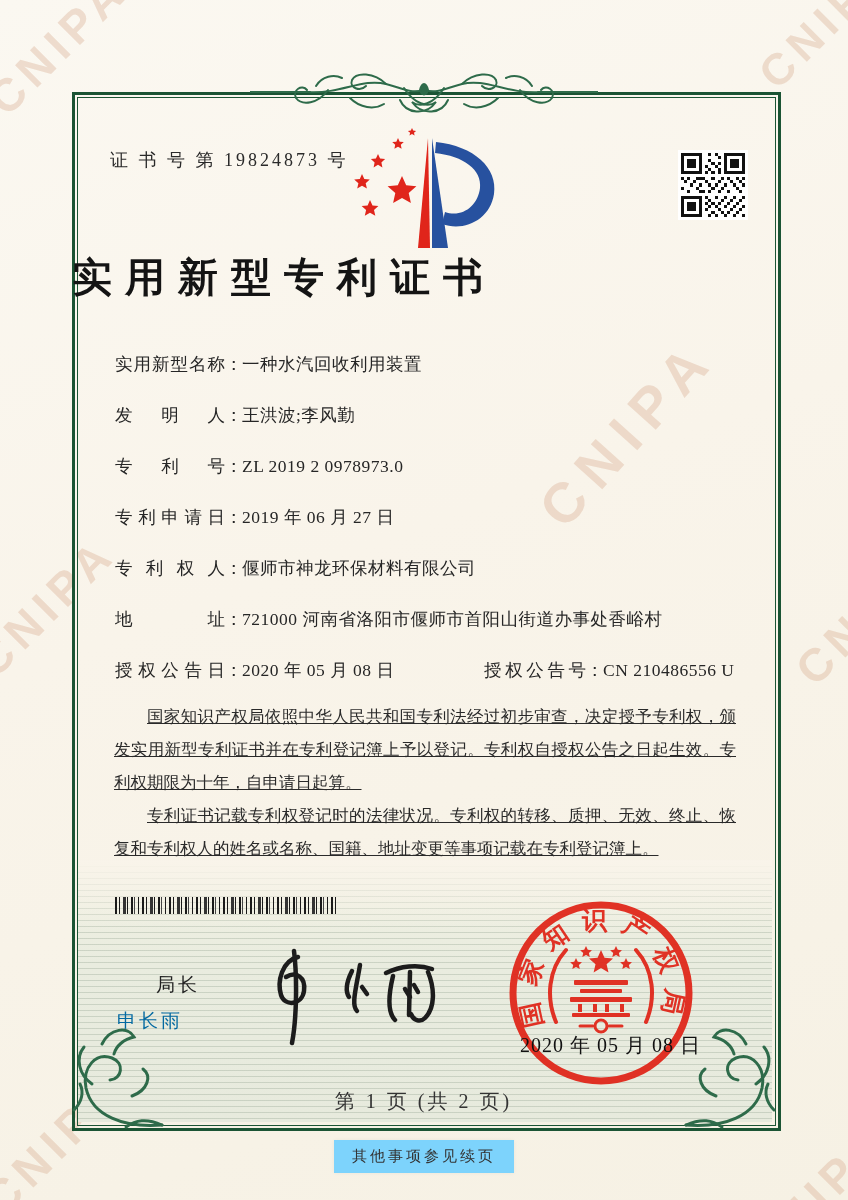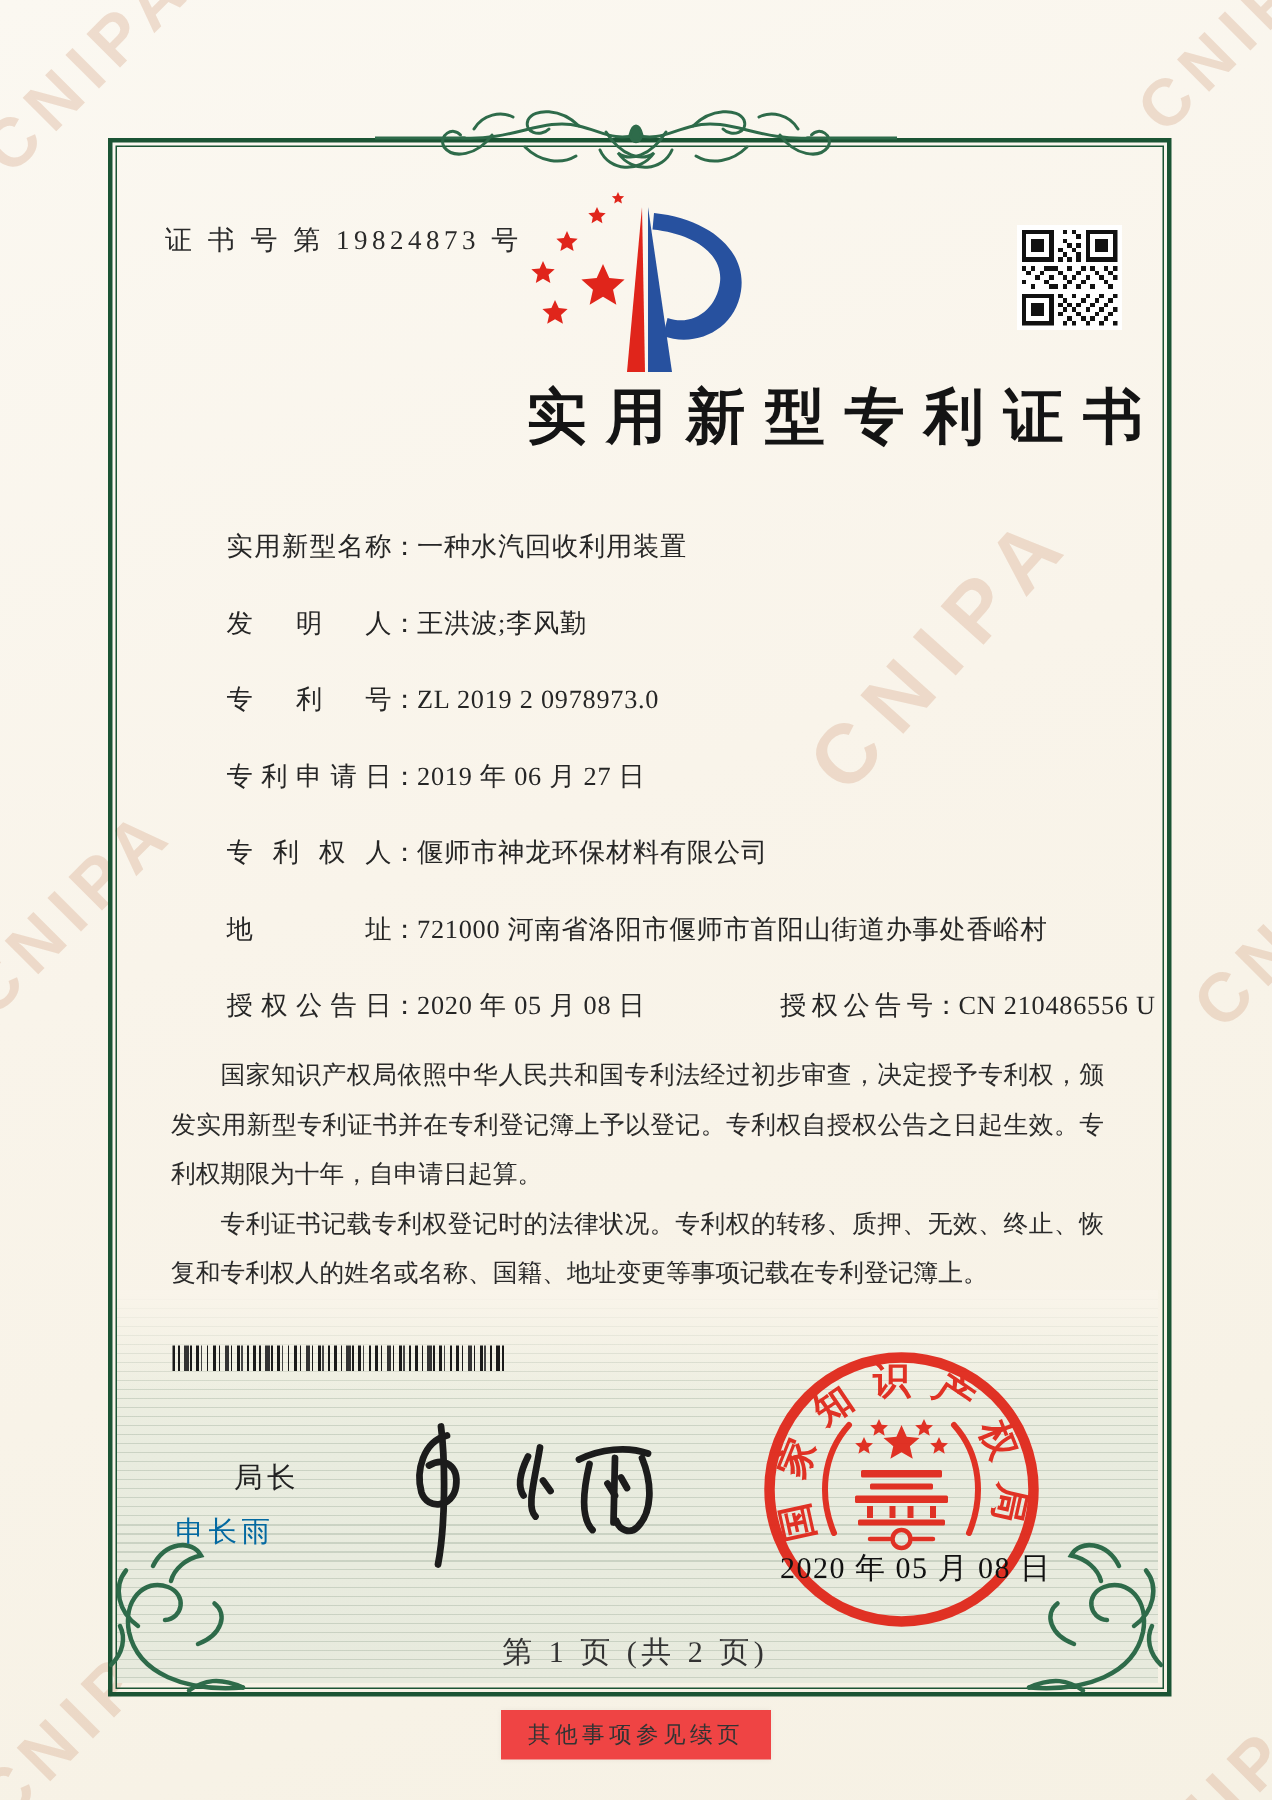--- a/index.html
+++ b/index.html
@@ -24,55 +24,55 @@
       linear-gradient(180deg,#f9f4ea 0px,rgba(249,244,234,0) 70px),
       repeating-linear-gradient(180deg,rgba(125,145,125,.28) 0 1px,rgba(0,0,0,0) 1px 6px),
       linear-gradient(180deg,#f2f1e3 0%,#e9ecdf 40%,#e7eadd 100%);}
 
   .cert-number{position:absolute;left:110px;top:148px;font-size:18px;
        letter-spacing:3px;color:#2a2a2a;}
 
   .logo{position:absolute;left:352px;top:126px;}
   .qr-box{position:absolute;left:678px;top:150px;background:#fff;padding:3px;}
 
-  .title{position:absolute;left:72px;top:250px;width:703px;text-align:right;
+  .title{position:absolute;left:72px;top:250px;width:703px;text-align:left;
        font-size:40px;font-weight:700;letter-spacing:13px;color:#141414;}
 
-  .fields{position:absolute;left:115px;top:352px;width:640px;font-size:17.5px;color:#262626;margin-left:36px;}
+  .fields{position:absolute;left:115px;top:352px;width:640px;font-size:17.5px;color:#262626;}
   .f-row{display:flex;align-items:baseline;height:34px;margin-bottom:17px;white-space:nowrap;}
   .f-label{display:inline-block;width:110px;text-align:justify;text-align-last:justify;}
   .f-colon{display:inline-block;width:17px;}
   .f-value{letter-spacing:.5px;}
   .f-value-fixed{display:inline-block;width:212px;letter-spacing:.5px;}
   .f-label2{display:inline-block;width:102px;text-align:justify;text-align-last:justify;margin-left:30px;}
 
   .paragraphs{position:absolute;left:114px;top:700px;width:622px;font-size:16.5px;
        line-height:33px;color:#2a2a2a;text-align:justify;}
-  .paragraphs p{margin:0;text-indent:2em;}
+  .paragraphs p{margin:0;text-indent:2em;text-decoration:underline;}
 
   .barcode{position:absolute;left:115px;top:897px;width:222px;height:17px;
     background:repeating-linear-gradient(90deg,
       #1a1a1a 0 2px,rgba(0,0,0,0) 2px 4px,#1a1a1a 4px 5px,rgba(0,0,0,0) 5px 8px,
       #333 8px 11px,rgba(0,0,0,0) 11px 12px,#1a1a1a 12px 13px,rgba(0,0,0,0) 13px 16px,
       #1a1a1a 16px 18px,rgba(0,0,0,0) 18px 19px,#444 19px 20px,rgba(0,0,0,0) 20px 23px,
       #1a1a1a 23px 24px,rgba(0,0,0,0) 24px 27px);}
 
   .director-title{position:absolute;left:117px;top:972px;font-size:19px;letter-spacing:3px;color:#222;margin-left:39px;}
   .director-name{position:absolute;left:117px;top:1008px;font-size:19px;letter-spacing:3px;color:#0369a1;}
   .signature{position:absolute;left:252px;top:945px;}
 
   .seal{position:absolute;left:508px;top:900px;opacity:.93;}
   .seal-date{position:absolute;left:520px;top:1032px;width:170px;text-align:center;
       font-size:20px;color:#111;letter-spacing:1px;white-space:nowrap;}
 
   .page-footer{position:absolute;left:72px;top:1088px;width:703px;text-align:center;
       font-size:20px;letter-spacing:3px;color:#333;}
 
   .note-box{position:absolute;left:424px;top:1140px;transform:translateX(-50%);
-      background:#ef4444;padding:7px 18px;font-size:15px;letter-spacing:3px;color:#333;
+      background:#7dd3fc;padding:7px 18px;font-size:15px;letter-spacing:3px;color:#333;
       box-shadow:0 0 4px rgba(0,0,0,.05);}
 
   .ornament{position:absolute;color:#2e6b4a;}
   svg{display:block;}
 </style>
 </head>
 <body>
 
 <div class="page">
 

